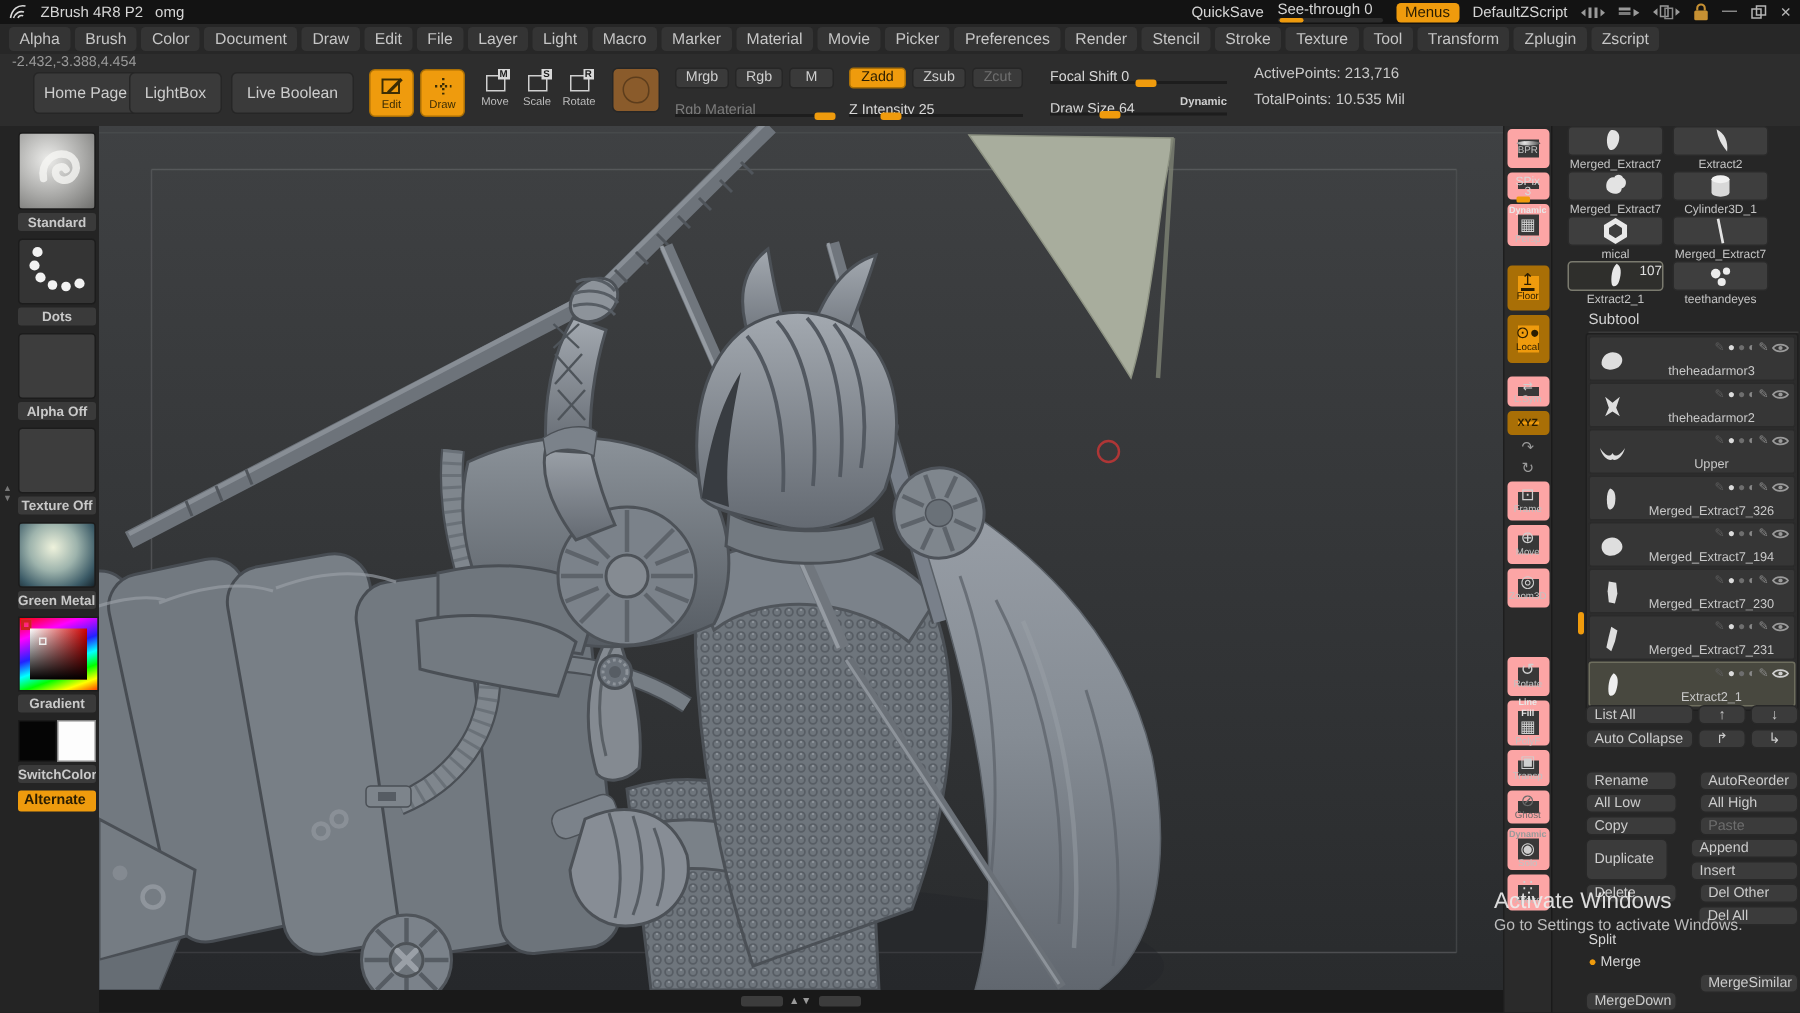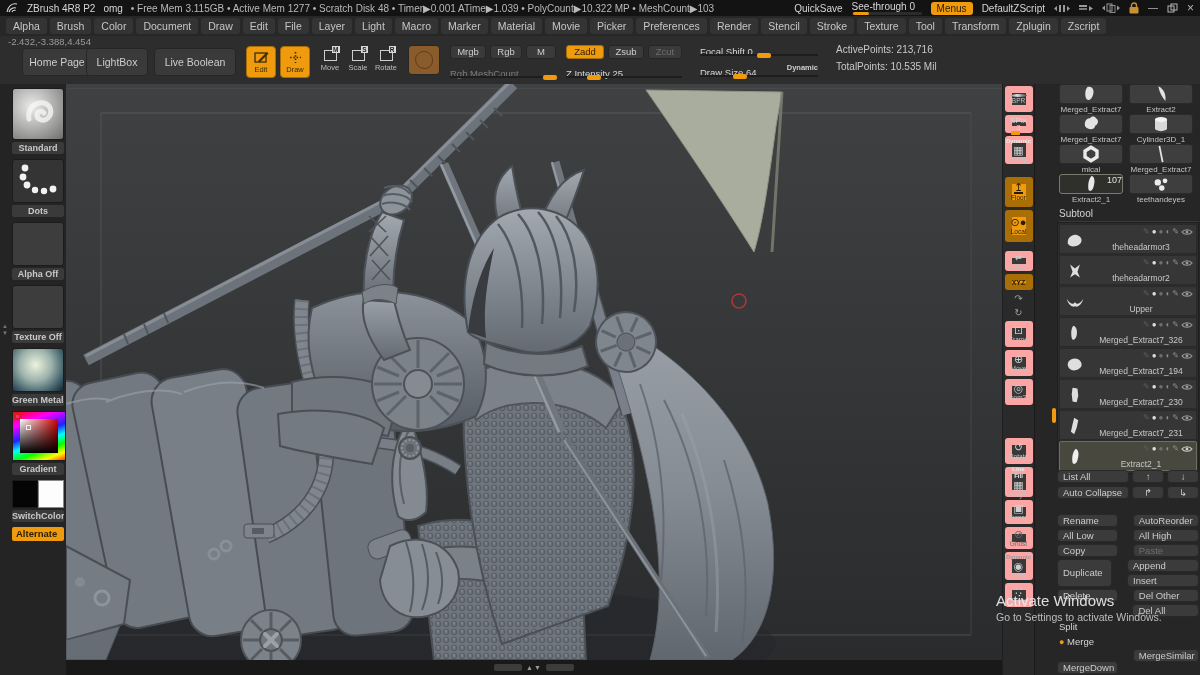--- a/index.html
+++ b/index.html
@@ -93,21 +93,21 @@
   .rtb.dim { color:#6a6a6a;} .rtb.dim .g { color:#6a6a6a;}
   .rtb .sphere { width:16px; height:14px; border-radius:50%;
     background:radial-gradient(circle at 35% 30%, #e6e6e6, #8d8d8d 55%, #4c4c4c); }
   .rtb .mini { width:20px; height:2px; background:#1d1d1d; position:relative; margin-top:1px;}
   .rtb .mini i { position:absolute; left:2px; top:-1px; width:9px; height:4px; background:#ef9b0d; border-radius:1px;}
   .rtb .tinytop { font-size:6px; color:#e8e8e8; font-weight:bold;}
 
   
   #rpanel { position:absolute; left:1034px; top:16px; width:166px; height:659px; background:#262626;
     border-left:1px solid #1a1a1a; z-index:29; overflow:hidden;}
-  .tilegrid { position:absolute; left:23px; top:8px; width:138px; display:grid;
+  .tilegrid { position:absolute; left:9px; top:8px; width:138px; display:grid;
     grid-template-columns:68px 68px; grid-auto-rows:30px; column-gap:2px; row-gap:0;}
   .tile { width:66px; position:relative; display:flex; flex-direction:column; align-items:center;}
   .tile .th { width:64px; height:20px; background:#3e3e3e; border-radius:3px; border:1px solid #2a2a2a;
     display:flex; align-items:center; justify-content:center; overflow:hidden;}
   .tile .tl { font-size:8px; color:#c4c4c4; line-height:9px; margin-top:1px; white-space:nowrap;}
   .tile.sel .th { background:#2f2f2c; border-color:#7a7a6e;}
   .tile .badge { position:absolute; right:2px; top:1px; font-size:9px; color:#e0e0e0;}
   .partialrow { position:absolute; left:26px; top:0; width:138px; display:flex; gap:2px;}
   .partialrow span { width:66px; font-size:8px; color:#bdbdbd; text-align:center;
     border-bottom:1px solid #1e1e1e; background:#343434; height:8px; line-height:8px; overflow:hidden;}
@@ -145,21 +145,20 @@
 </style>
 </head>
 <body>
 
 <div id="titlebar">
   <svg width="13" height="12" viewBox="0 0 13 12">
     <path d="M1,10 C2,4 6,1 11,2 M3,10 C4,7 7,5 10,6 M6,10 C6.5,8.5 8,8 9.5,8.5" stroke="#d8d8d8" stroke-width="1.1" fill="none"></path>
   </svg>
   <span>ZBrush 4R8 P2</span>
   <span>omg</span>
-  <span class="stats">• Free Mem 3.115GB • Active Mem 1277 • Scratch Disk 48 •  Timer▶0.001 ATime▶1.039 • PolyCount▶10.322 MP  • MeshCount▶103</span>
   <span class="tb-right">
     <span>QuickSave</span>
     <span class="see">
       <span>See-through 0</span>
       <span class="trk">
           <i></i>
         </span>
     </span>
     <span class="menus-chip">Menus</span>
     <span>DefaultZScript</span>
@@ -257,21 +256,21 @@
   </span>
 
   <span class="swatch" style="left:408px;">
       <i></i>
     </span>
 
   <span class="chip" style="left:450px;width:36px;">Mrgb</span>
   <span class="chip" style="left:490px;width:32px;">Rgb</span>
   <span class="chip" style="left:526px;width:30px;">M</span>
   <span class="tslider" style="left:450px;top:27px;width:106px;">
-    <span class="lab dim">Rgb MeshCount</span>
+    <span class="lab dim">Rgb Material</span>
     <span class="trk"></span><span class="knob" style="left:88%;"></span>
   </span>
 
   <span class="chip orange" style="left:566px;width:38px;">Zadd</span>
   <span class="chip" style="left:608px;width:36px;">Zsub</span>
   <span class="chip dim" style="left:648px;width:34px;">Zcut</span>
   <span class="tslider" style="left:566px;top:27px;width:116px;">
     <span class="lab">Z Intensity 25</span>
     <span class="trk"></span><span class="knob" style="left:18%;"></span>
   </span>

